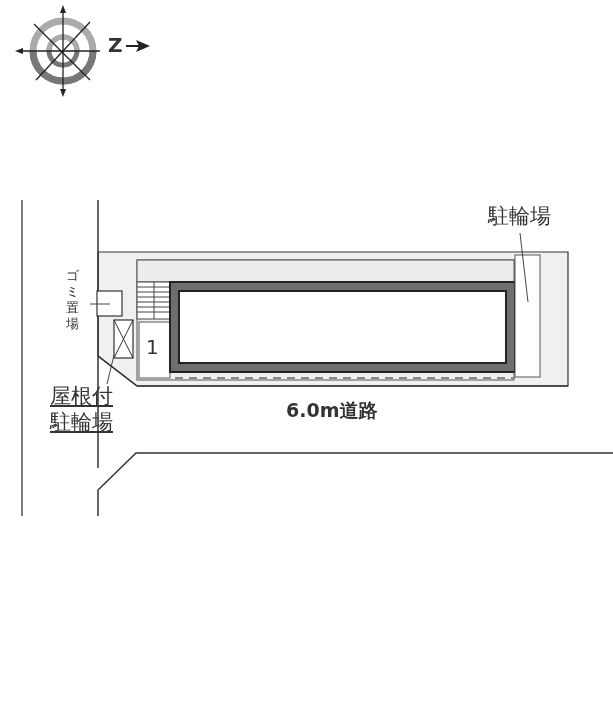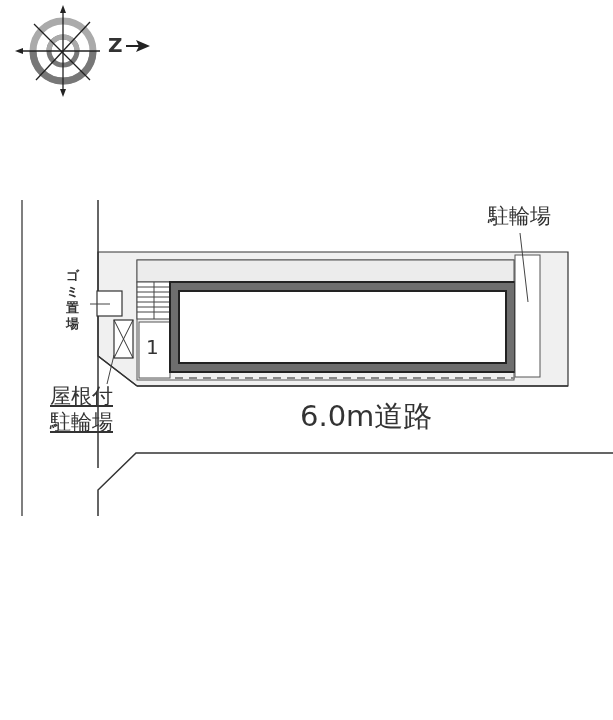--- a/index.html
+++ b/index.html
@@ -1,23 +1,23 @@
 <!DOCTYPE html>
 <html><head>
   <meta charset="utf-8">
   <style>
     html, body { margin: 0; padding: 0; background: #ffffff; }
     body { width: 613px; height: 720px; position: relative; overflow: hidden;
            font-family: "DejaVu Sans", "Liberation Sans", sans-serif; color: #333; }
     svg { position: absolute; left: 0; top: 0; }
     .lbl { position: absolute; color: #333; line-height: 1.15; white-space: nowrap; }
-    .road-label { left: 300px; top: 400px; font-size: 29px; letter-spacing: 0px; }
+    .road-label { left: 286px; top: 400px; font-size: 19px; letter-spacing: 0px; font-weight: bold; }
     .bike-right { left: 488px; top: 204px; font-size: 21px; }
     .roof-bike { left: 50px; top: 383px; font-size: 21px; line-height: 26px; text-decoration: underline; }
-    .garbage { left: 66px; top: 268px; font-size: 13px; font-weight: bold; width: 14px;
+    .garbage { left: 66px; top: 268px; font-size: 13px; font-weight: normal; width: 14px;
                line-height: 16px; white-space: normal; word-break: break-all; }
     .slot-num { left: 146px; top: 336px; font-size: 20px; }
     .north { left: 108px; top: 34px; font-size: 20px; font-weight: bold; }
   </style>
 </head>
 <body>
 
 <svg width="613" height="720" viewBox="0 0 613 720">
 
   <g>

